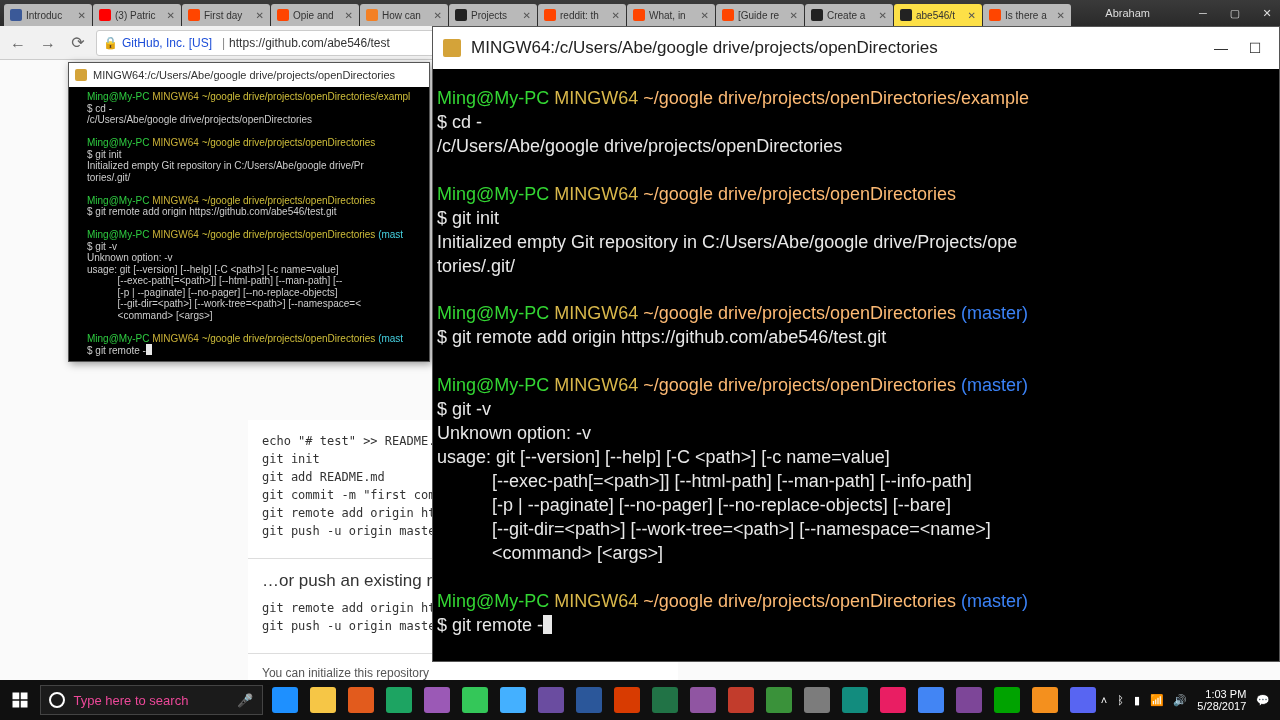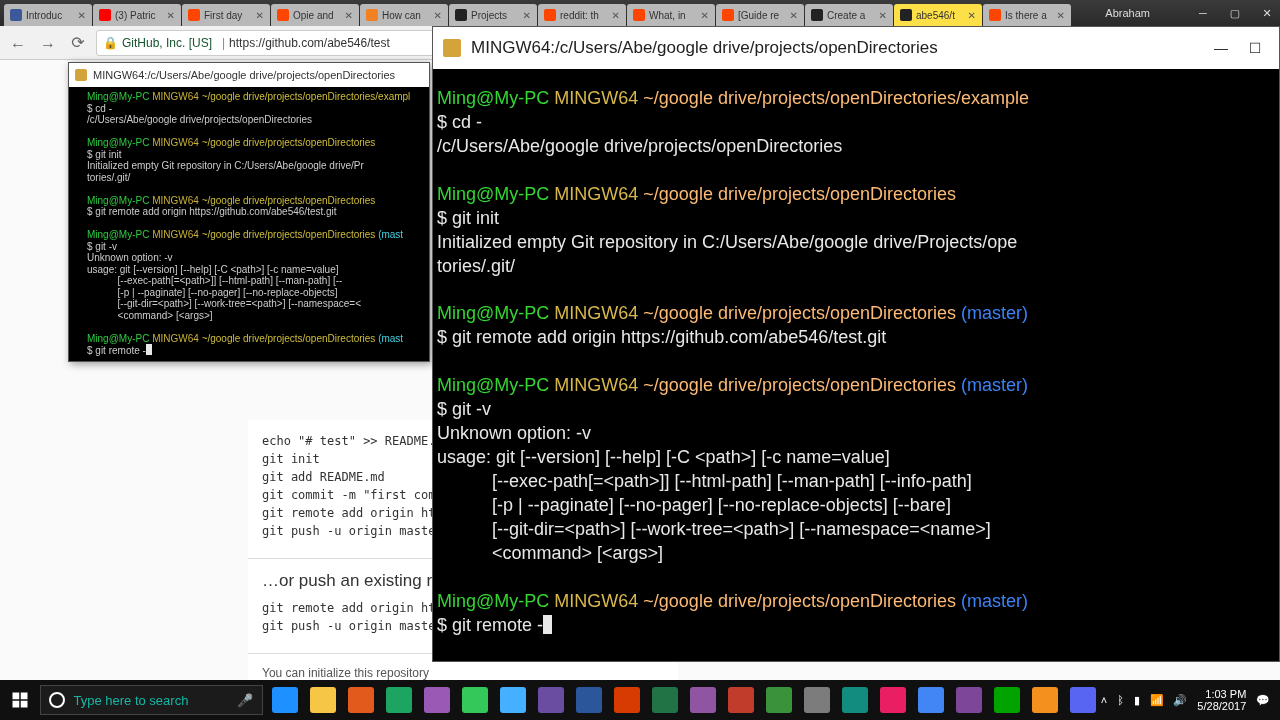--- a/index.html
+++ b/index.html
@@ -12,21 +12,21 @@
 .tabstrip { position: absolute; top: 0; left: 0; right: 160px; height: 26px; display: flex; align-items: flex-end; padding-left: 4px; gap: 0; }
 .tab { height: 22px; background: #b9b9b9; border-top-left-radius: 3px; border-top-right-radius: 3px; margin-right: 1px; display: flex; align-items: center; padding: 0 6px; font-size: 10px; color: #333; max-width: 92px; min-width: 88px; position: relative; }
 .tab.active { background: #fde047; }
 .tab .favi { width: 12px; height: 12px; margin-right: 4px; border-radius: 2px; flex-shrink:0;}
 .tab .txt { white-space: nowrap; overflow: hidden; text-overflow: ellipsis; flex: 1; }
 .tab .x { font-size: 10px; color: #555; margin-left: 3px; }
 
 .addrbar { height: 34px; background: #f1f1f1; display: flex; align-items: center; padding: 0 6px; gap: 6px; border-bottom: 1px solid #ccc; }
 .nav-btn { width: 24px; height: 24px; display:flex;align-items:center;justify-content:center;color:#666;border-radius:50%; }
 .omnibox { flex: 0 0 340px; height: 26px; background: #fff; border: 1px solid #ccc; border-radius: 3px; display: flex; align-items: center; padding: 0 6px; font-size: 12px; }
-.omnibox .secure { color: #14532d; margin-right: 6px; }
+.omnibox .secure { color: #1d4ed8; margin-right: 6px; }
 .omnibox .url { color: #333; }
 
 
 .page { position: absolute; top: 60px; left: 0; width: 1280px; height: 620px; background: #fafafa; }
 
 .gh-panel { position: absolute; left: 248px; top: 360px; width: 430px; background: #fff; padding: 0; }
 .gh-block { padding: 12px 14px 18px; border-bottom: 1px solid #ddd; }
 .gh-code { font-family: Consolas, monospace; font-size: 12px; color: #333; line-height: 1.5; white-space: pre; }
 .gh-h { font-size: 17px; color: #333; margin-bottom: 8px; }
 .gh-p { font-size: 12px; color: #555; margin-bottom: 10px; }
@@ -55,21 +55,21 @@
 .term-large-body .mingw { color: #d9b84b; }
 .term-large-body .path { color: #fdba74; }
 .term-large-body .branch { color: #3b82f6; }
 .term-large-body div { white-space: pre; }
 .cursor { display:inline-block; width: 9px; height: 19px; background: #e8e8e8; vertical-align: -3px; }
 
 
 .taskbar { position: absolute; left:0; bottom:0; width:1280px; height:40px; background: #101010; display:flex; align-items:center; }
 .start { width:42px;height:40px;display:flex;align-items:center;justify-content:center; }
 .start svg { width:18px;height:18px; }
-.searchbox { width:230px;height:30px;background:#1b1b1b;border:1px solid #444;display:flex;align-items:center;padding:0 8px;color:#14b8a6;font-size:13px;gap:8px; }
+.searchbox { width:230px;height:30px;background:#1b1b1b;border:1px solid #444;display:flex;align-items:center;padding:0 8px;color:#ec4899;font-size:13px;gap:8px; }
 .task-icons { display:flex;align-items:center;height:40px;margin-left:4px;gap:2px; }
 .task-icons .ti { width:36px;height:36px;display:flex;align-items:center;justify-content:center; position:relative;}
 .task-icons .ti .sq { width:26px;height:26px;border-radius:3px; }
 .tray { margin-left:auto; display:flex;align-items:center;gap:10px;padding-right:10px;color:#fff;font-size:11px; }
 .tray .clock { text-align:right; line-height:1.1; }
 </style>
 </head>
 <body>
 
 <div class="chrome-titlebar">

